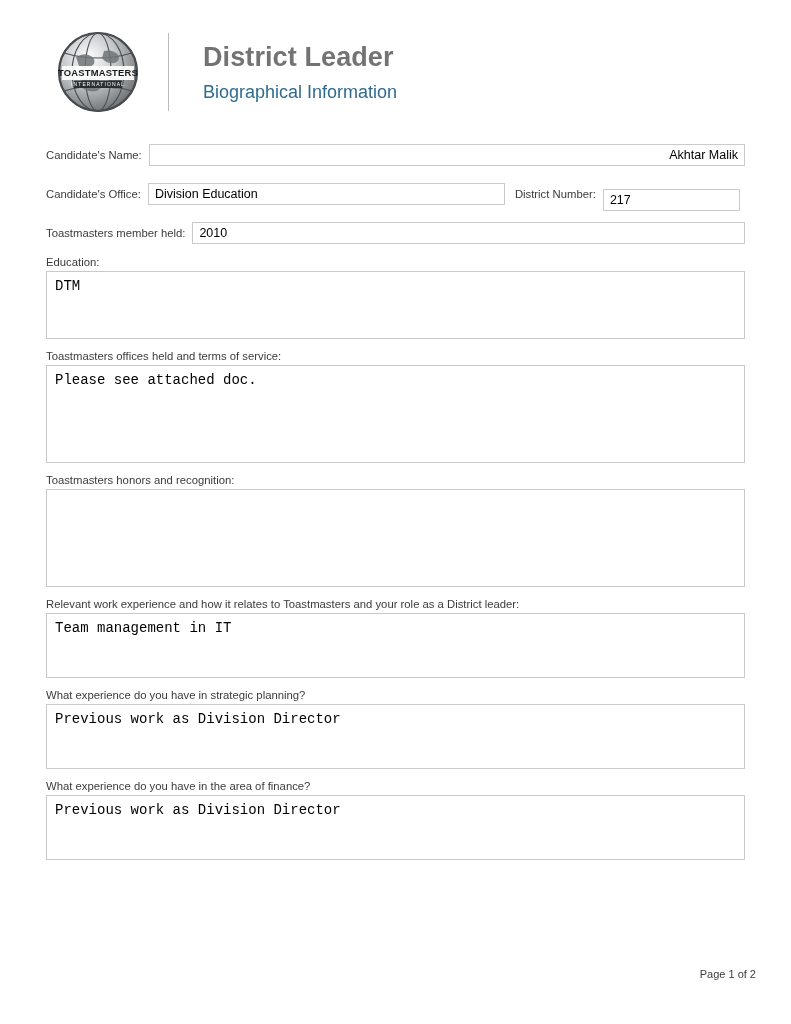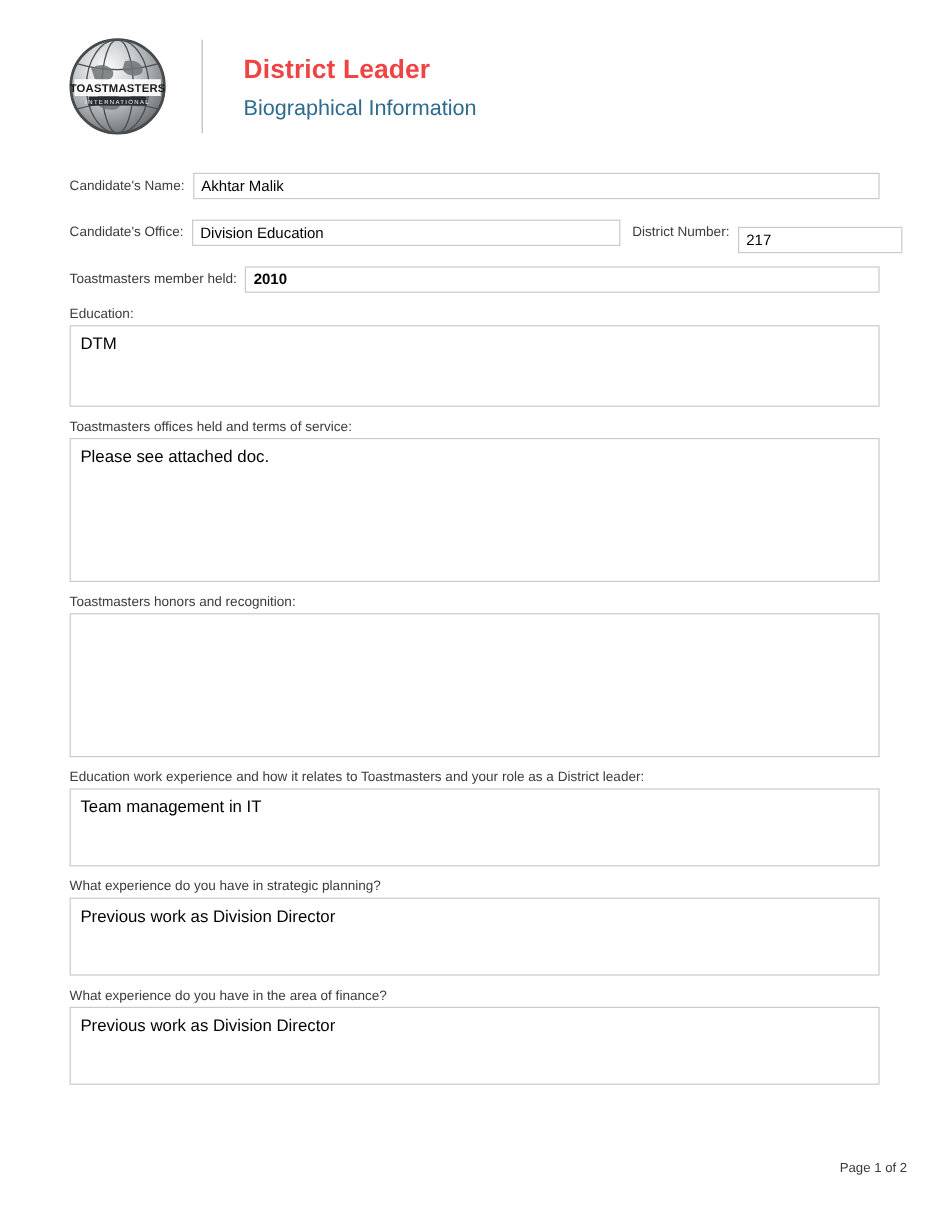--- a/index.html
+++ b/index.html
@@ -40,37 +40,37 @@
   .logo svg { display: block; }
   .header-divider {
     width: 1px;
     background: #b9bcbe;
     height: 78px;
     margin: 0 34px 0 18px;
     flex: 0 0 auto;
   }
   .header-text { padding-top: 2px; }
   .title-main {
-    font-size: 22px;
+    font-size: 27px;
     font-weight: bold;
-    color: #ef4444;
+    color: #737373;
     letter-spacing: 0.1px;
     line-height: 1.1;
     margin-bottom: 11px;
   }
   .title-sub {
     font-size: 18px;
     color: #2e6b8e;
     font-weight: normal;
     line-height: 1.1;
   }
 
   
   .form-body {
-    padding: 0 58px;
+    padding: 0 46px;
     margin-top: 34px;
   }
 
   .row {
     display: flex;
     align-items: center;
     margin-bottom: 11px;
   }
   .lbl {
     font-size: 11.3px;
@@ -90,39 +90,40 @@
     height: 22px;
     line-height: 20px;
     font-size: 12.5px;
     color: #000000;
     padding: 0 6px;
     flex: 1 1 auto;
     font-family: "Liberation Sans", sans-serif;
     overflow: hidden;
     white-space: nowrap;
   }
-  .field.grow { flex: 1 1 auto; }
+  .field.grow { flex: 1 1 auto; text-align: right; }
   .field.office { flex: 0 0 357px; }
   .field.district { flex: 0 0 137px; margin-top: 12px; }
-  .field.member-since { flex: 1 1 auto; font-weight: bold; }
+  .field.member-since { flex: 1 1 auto; }
   .spacer-14 { width: 10px; flex: 0 0 auto; }
 
   .box {
     border: 1px solid #c8cacb;
     background: #ffffff;
     width: 100%;
     font-size: 14px;
     color: #000000;
     padding: 6px 8px 0 8px;
     line-height: 1.25;
     overflow: hidden;
     white-space: pre-wrap;
+    font-family: Liberation Mono, monospace;
   }
   .box.h-68 { height: 68px; }
-  .box.h-98 { height: 120px; }
+  .box.h-98 { height: 98px; }
   .box.h-93 { height: 65px; }
 
   .block { margin-bottom: 11px; }
 
   .footer {
     position: absolute;
     right: 35px;
     bottom: 44px;
     font-size: 11px;
     color: #3b3b3b;
@@ -202,21 +203,21 @@
       <span class="lbl-block">Toastmasters offices held and terms of service:</span>
       <div class="box h-98">Please see attached doc.</div>
     </div>
 
     <div class="block">
       <span class="lbl-block">Toastmasters honors and recognition:</span>
       <div class="box h-98"></div>
     </div>
 
     <div class="block">
-      <span class="lbl-block">Education work experience and how it relates to Toastmasters and your role as a District leader:</span>
+      <span class="lbl-block">Relevant work experience and how it relates to Toastmasters and your role as a District leader:</span>
       <div class="box h-93">Team management in IT</div>
     </div>
 
     <div class="block">
       <span class="lbl-block">What experience do you have in strategic planning?</span>
       <div class="box h-93">Previous work as Division Director</div>
     </div>
 
     <div class="block">
       <span class="lbl-block">What experience do you have in the area of finance?</span>

